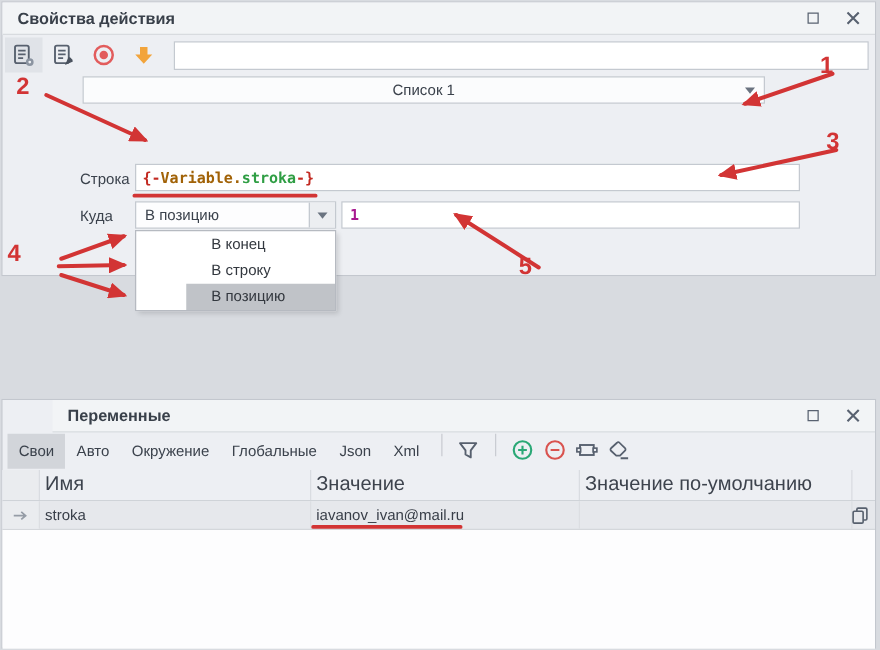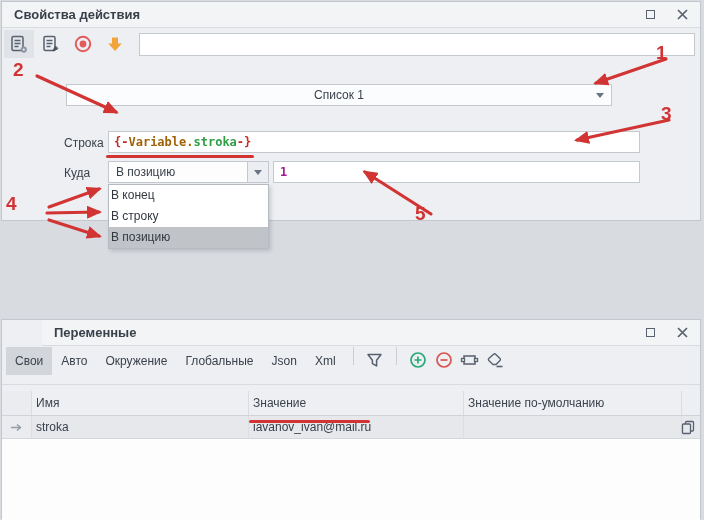--- a/index.html
+++ b/index.html
@@ -41,39 +41,39 @@
   .kuda-combo { position:absolute; left:106px; top:159px; width:161px; height:22px; background:#fdfdfe;
                 border:1px solid #c4c9d0; display:flex; align-items:center; font-size:12px; padding-left:7px; }
   .kuda-combo .btn { position:absolute; right:0; top:0; width:21px; height:20px; background:#eceef1;
                      border-left:1px solid #c4c9d0; display:flex; align-items:center; justify-content:center; }
   .pos-input { position:absolute; left:271px; top:159px; width:367px; height:22px; border:1px solid #c4c9d0;
                background:#fff; font-family:"DejaVu Sans Mono", monospace; font-weight:bold;
                font-size:12px; color:#a8188f; padding:0 6px; }
 
   .dropdown-list { position:absolute; left:106px; top:182px; width:161px; background:#fff;
                    border:1px solid #b6bac1; box-shadow:2px 2px 4px rgba(0,0,0,0.15); z-index:5; }
-  .dropdown-item { height:21px; line-height:21px; padding-left:2px; font-size:12px; color:#33383f; }
+  .dropdown-item { height:21px; line-height:21px; padding-left:20px; font-size:12px; color:#33383f;margin-left:40px; }
   .dropdown-item.sel { background:#c0c3c8; }
 
   .red-underline { position:absolute; height:3px; background:#d23434; border-radius:2px; z-index:6; }
 
   
   .variables-panel { top:319px; height:200px;padding-left:40px; }
   .tabbar { position:absolute; left:0; top:27px; width:698px; height:38px; display:flex;
             align-items:flex-start; border-bottom:1px solid #d8dbdf; padding-left:4px; }
   .tab { height:28px; line-height:28px; padding:0 9px; font-size:12px; color:#3b424c; background:transparent;
          border:none; }
   .tab.sel { background:#d2d5da; }
   .tb-sep { width:1px; height:18px; background:#c9ccd2; margin:0 8px; }
   .vp-iconbtn { width:26px; height:26px; background:none; border:none; display:flex;
                 align-items:center; justify-content:center; }
 
   .vtable { position:absolute; left:0; top:56px; width:698px; }
   .vhead { display:flex; height:25px; background:#edeff3; border-bottom:1px solid #cfd3d8;
-           font-size:12px; color:#3d434d;margin-top:15px; }
+           font-size:16px; color:#3d434d; }
   .vhead .hc { display:flex; align-items:center; padding-left:4px; border-right:1px solid #d9dce1; }
   .vrow { display:flex; height:23px; background:#e6e8ec; border-bottom:1px solid #d4d7db;
           font-size:12px; color:#383e48; position:relative; }
   .vrow .rc { display:flex; align-items:center; padding-left:4px; border-right:1px solid #dcdee2; }
   .c-gutter { width:30px; justify-content:center; padding-left:0 !important; background:#eaecef; }
   .c-name { width:217px; }
   .c-value { width:215px; }
   .c-default { width:218px; }
   .c-last { flex:1; border-right:none !important; }
   .vbody { height:95px; background:#fdfdfe; }
@@ -126,21 +126,21 @@
         <circle cx="10" cy="10" r="3.4" fill="#e25c5c"></circle>
       </svg>
     </button>
     <button class="ap-toolbar-btn" style="left:98px">
       <svg width="20" height="20" viewBox="0 0 20 20">
         <path d="M7,3.5 h6 v6 h3.8 L10,17 L3.2,9.5 H7 Z" fill="#f2a43b"></path>
       </svg>
     </button>
     <input class="ap-toolbar-input" type="text" value="" style="">
 
-    <div class="combo-wide" style="top:82px">
+    <div class="combo-wide" style="top:59px">
       <span>Список 1</span>
       <span class="arr tri-down"></span>
     </div>
 
     <span class="field-label" style="left:62px; top:134px">Строка</span>
     <div class="stroka-field">
       <span class="code-brace">{-</span>
         <span class="code-obj">Variable.</span>
         <span class="code-member">stroka</span>
         <span class="code-brace">-}</span>

